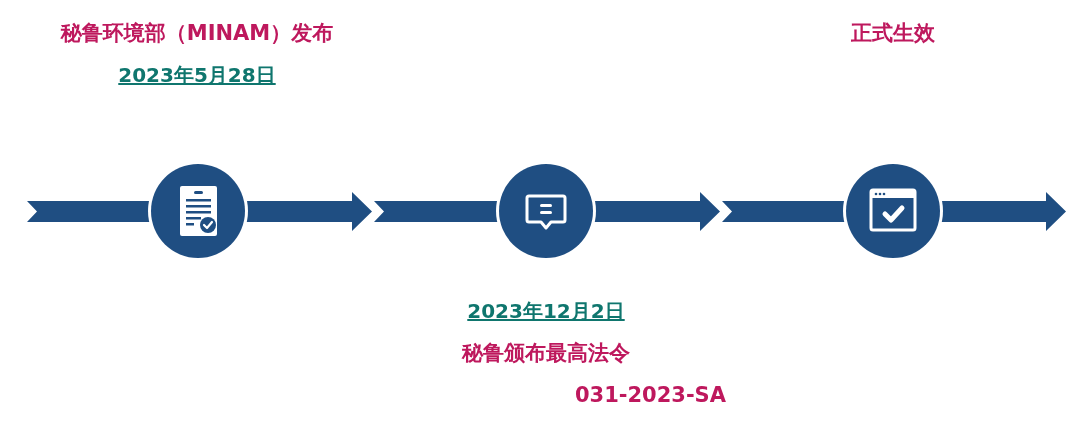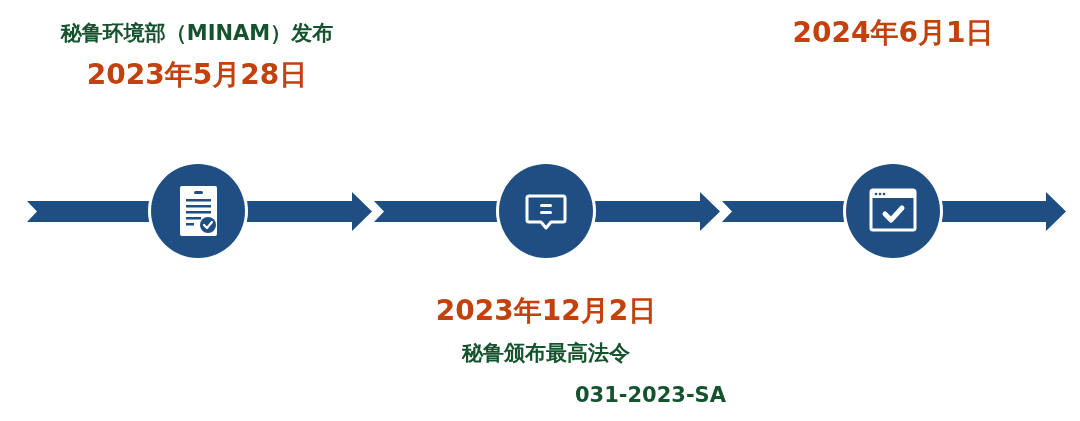--- a/index.html
+++ b/index.html
@@ -1,20 +1,20 @@
 <!DOCTYPE html>
 <html><head>
 <meta charset="utf-8">
 <style>
   html,body{margin:0;padding:0;background:#ffffff;}
   body{width:1080px;height:421px;position:relative;overflow:hidden;
        font-family:"DejaVu Sans","Liberation Sans",sans-serif;}
   .txt{position:absolute;text-align:center;font-weight:bold;white-space:nowrap;}
-  .dark{color:#14532d;font-size:21px;}
-  .blue{color:#c2410c;font-size:28px;}
+  .dark{color:#be185d;font-size:21px;}
+  .blue{color:#0f766e;font-size:20px;text-decoration:underline;}
   svg.timeline{position:absolute;left:0;top:0;}
   .label-block{position:absolute;width:360px;}
   .label-block div{height:42px;line-height:42px;}
 </style>
 </head>
 <body>
 
 <svg class="timeline" width="1080" height="421" viewBox="0 0 1080 421">
 
   <polygon points="27,201 352,201 352,192 372,211.5 352,231 352,222 27,222 37,211.5" fill="#1f4e82"></polygon>
@@ -68,14 +68,14 @@
   <div class="txt blue" style="position:static;">2023年5月28日</div>
 </div>
 
 <div class="label-block" style="left:366px;top:290px;">
   <div class="txt blue" style="position:static;">2023年12月2日</div>
   <div class="txt dark" style="position:static;">秘鲁颁布最高法令</div>
   <div class="txt dark" style="position:static;text-align:right;">031-2023-SA</div>
 </div>
 
 <div class="label-block" style="left:713px;top:12px;">
-  <div class="txt blue" style="position:static;">2024年6月1日</div>
+  <div class="txt dark" style="position:static;">正式生效</div>
 </div>
 
 </body></html>

